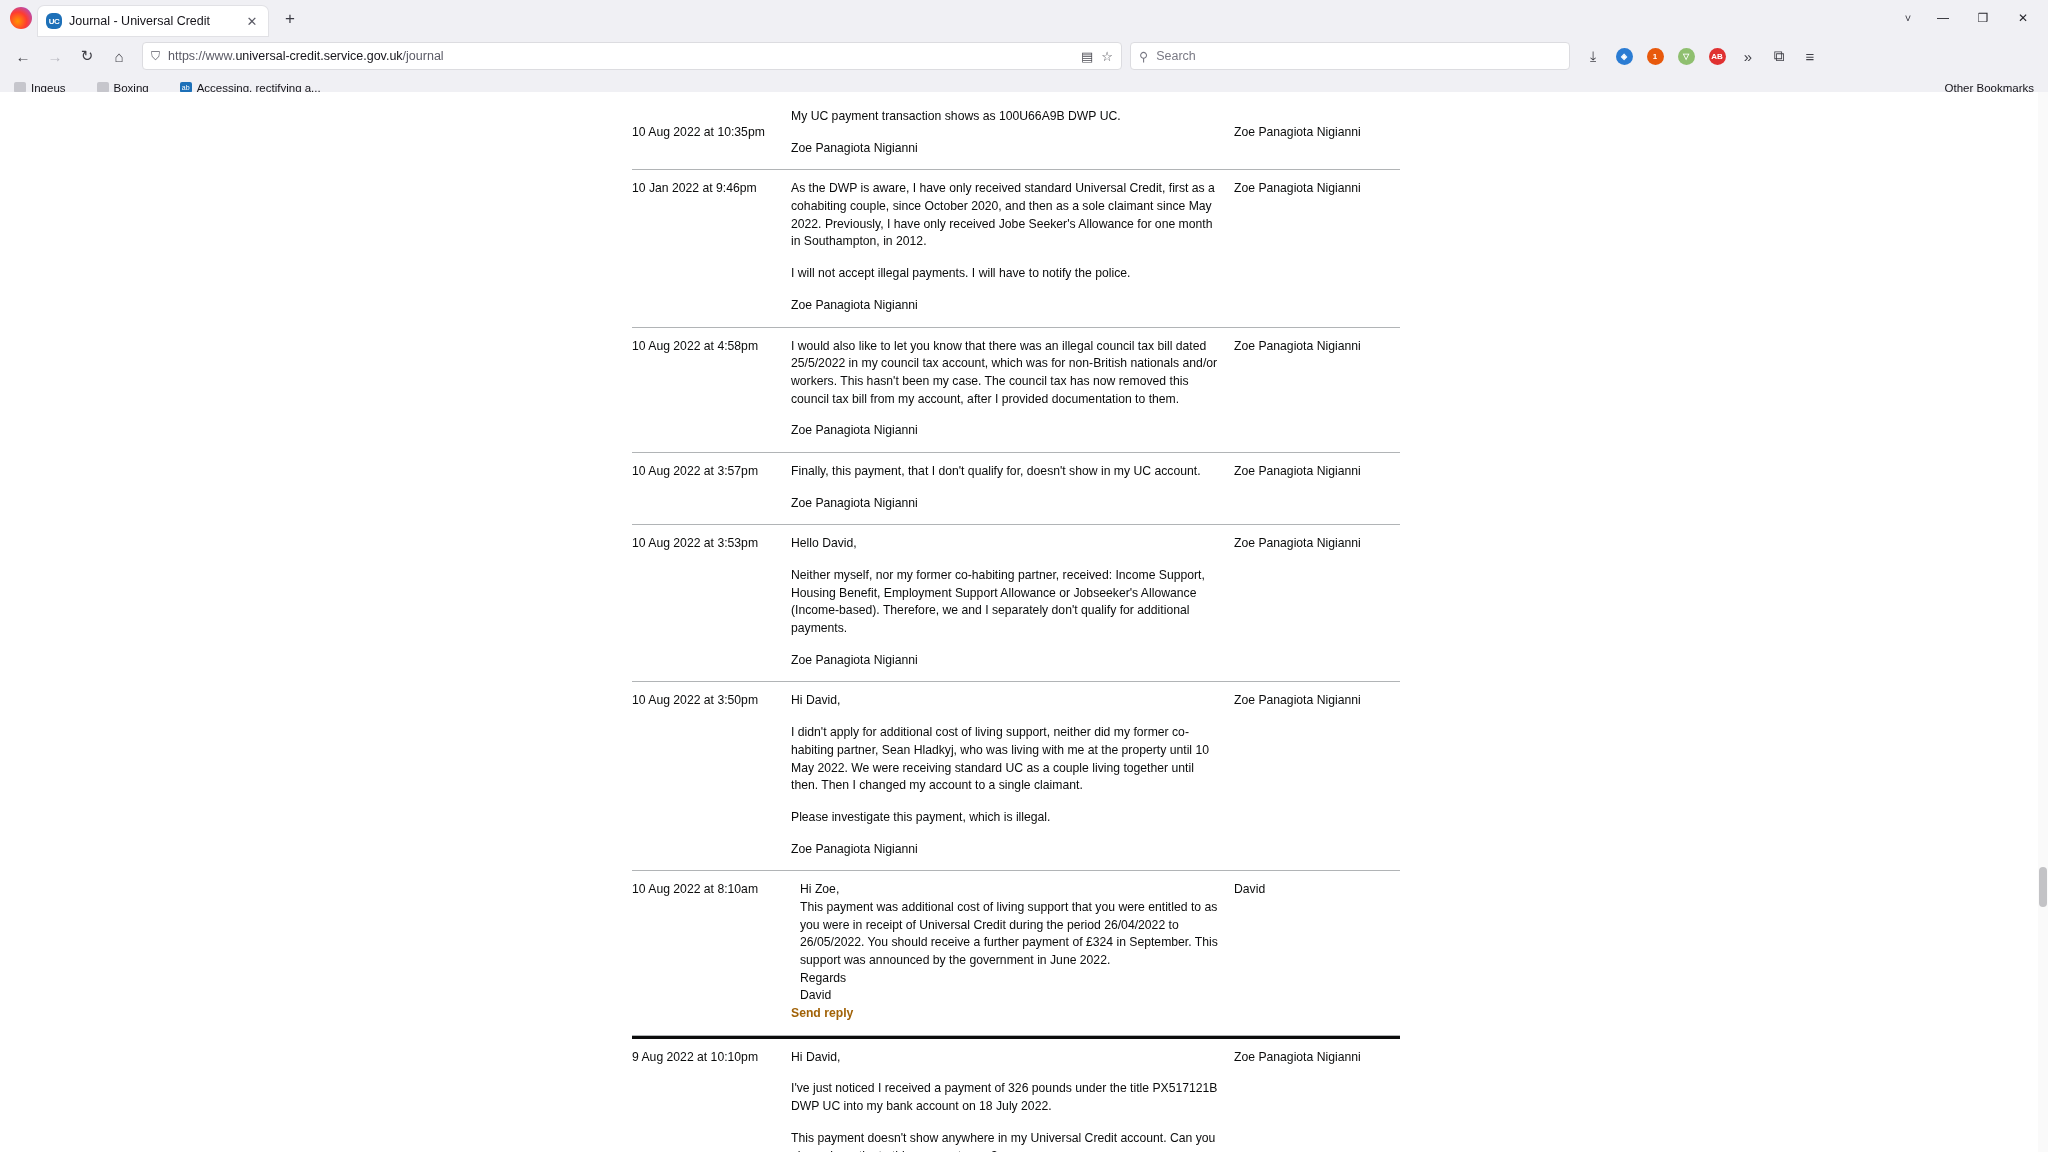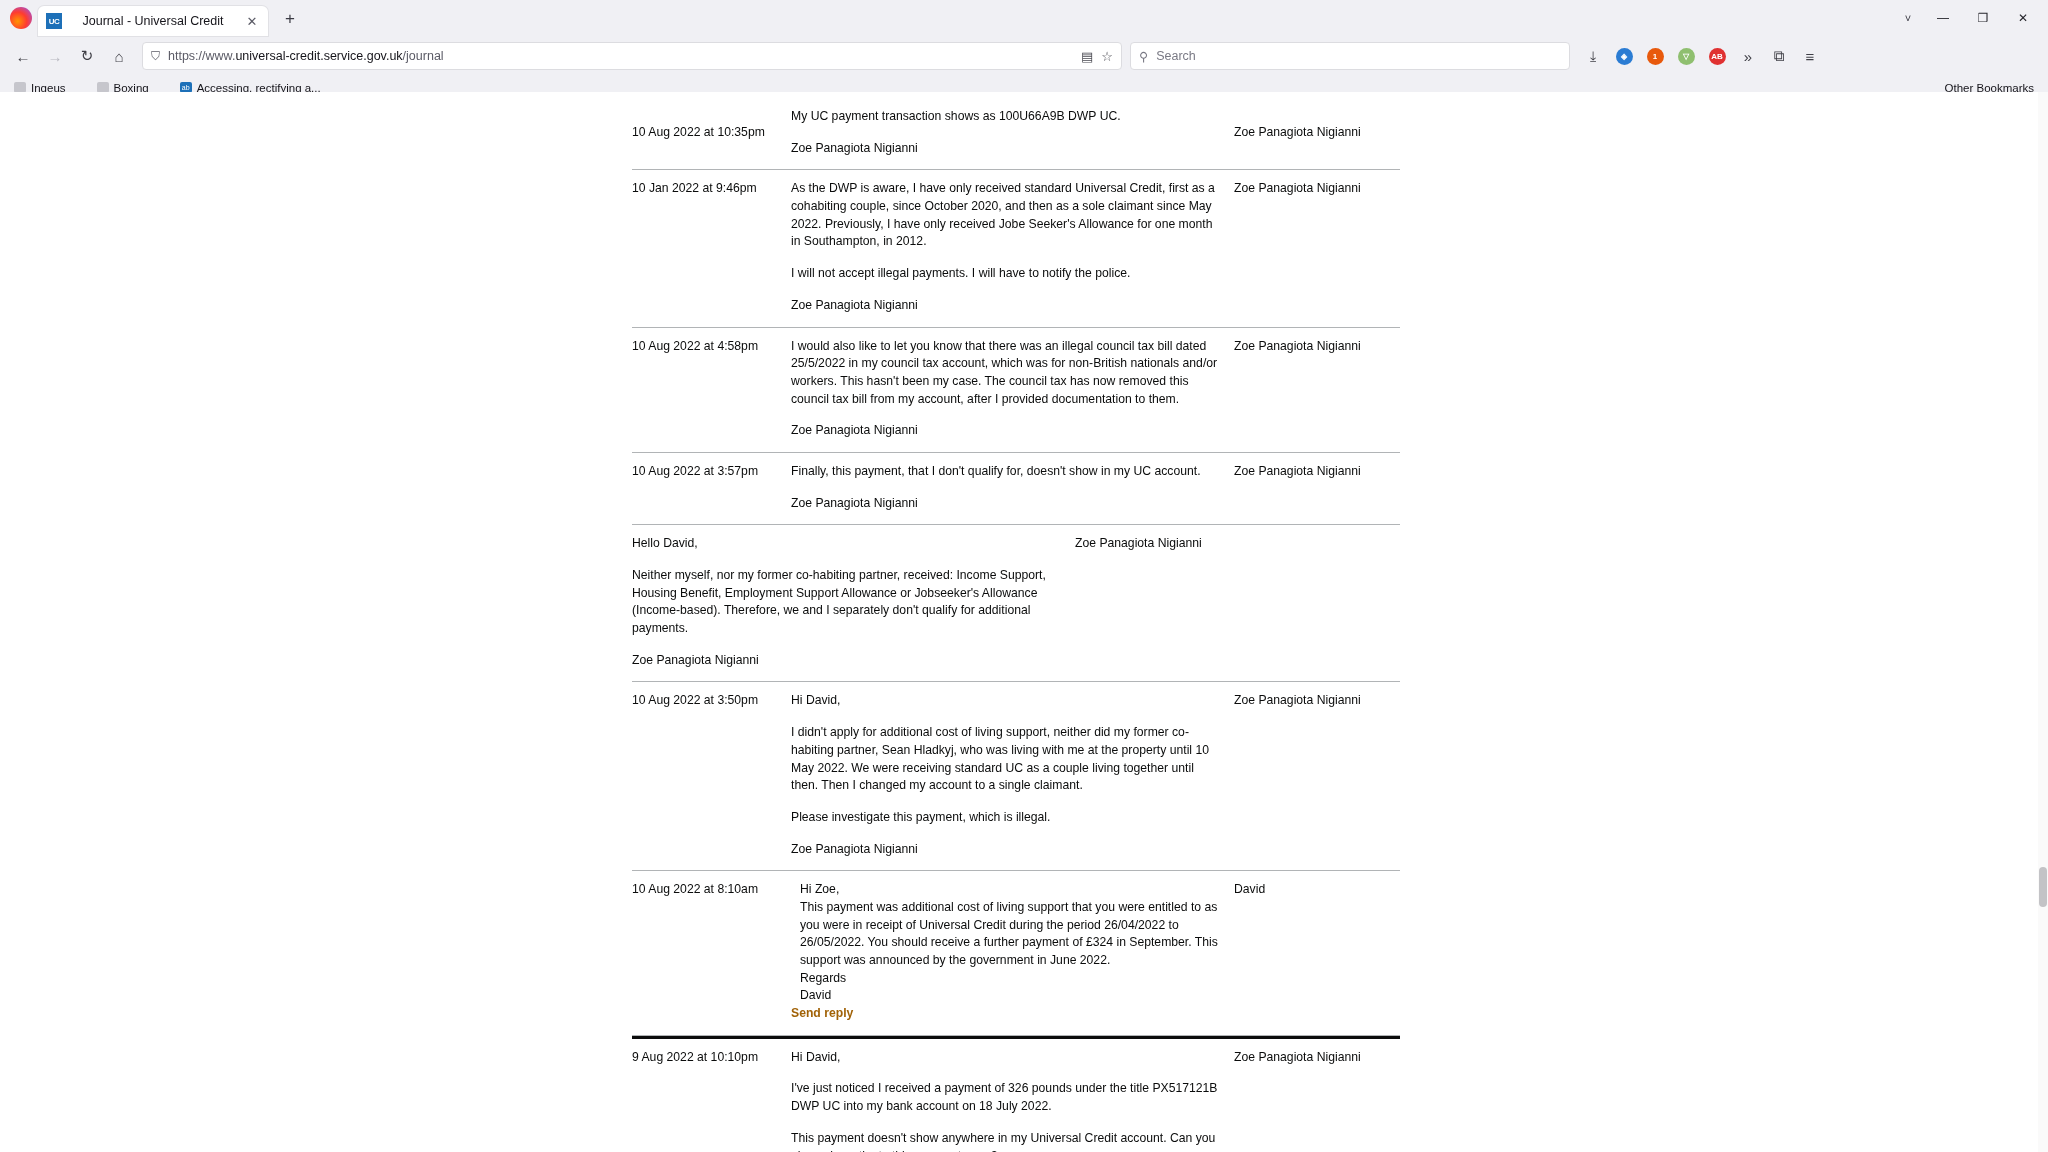--- a/index.html
+++ b/index.html
@@ -43,31 +43,30 @@
     font-size: 12.5px;
     color: #15141a;
     box-shadow: 0 0 0 1px rgba(0,0,0,0.06);
   }
   .tab .favicon {
     width: 16px; height: 16px;
     background: #1d70b8;
     color: #fff;
     font-size: 8px;
     display: flex; align-items: center; justify-content: center;
-    border-radius: 0;
+    border-radius: 6px;
     font-weight: bold;
     letter-spacing: -0.5px;
     flex: 0 0 auto;
   }
   .tab .tab-title {
     flex: 1 1 auto;
     white-space: nowrap;
     overflow: hidden;
     text-overflow: ellipsis;
-    text-align: center;
   }
   .tab .tab-close {
     width: 16px; height: 16px;
     display: flex; align-items: center; justify-content: center;
     font-size: 13px; color: #5b5b66; border-radius: 3px;
     flex: 0 0 auto;
   }
   .newtab {
     width: 28px; height: 28px;
     margin: 0 0 3px 8px;
@@ -367,20 +366,21 @@
       <div class="entry">
         <div class="col-date">10 Aug 2022 at 3:57pm</div>
         <div class="col-body">
           <p>Finally, this payment, that I don't qualify for, doesn't show in my UC account.</p>
           <p class="signature">Zoe Panagiota Nigianni</p>
         </div>
         <div class="col-author">Zoe Panagiota Nigianni</div>
       </div>
 
       <div class="entry">
+        <div class="col-date">10 Aug 2022 at 3:53pm</div>
         <div class="col-body">
           <p>Hello David,</p>
           <p>Neither myself, nor my former co-habiting partner, received: Income Support, Housing Benefit, Employment Support Allowance or Jobseeker's Allowance (Income-based). Therefore, we and I separately don't qualify for additional payments.</p>
           <p class="signature">Zoe Panagiota Nigianni</p>
         </div>
         <div class="col-author">Zoe Panagiota Nigianni</div>
       </div>
 
       <div class="entry">
         <div class="col-date">10 Aug 2022 at 3:50pm</div>

